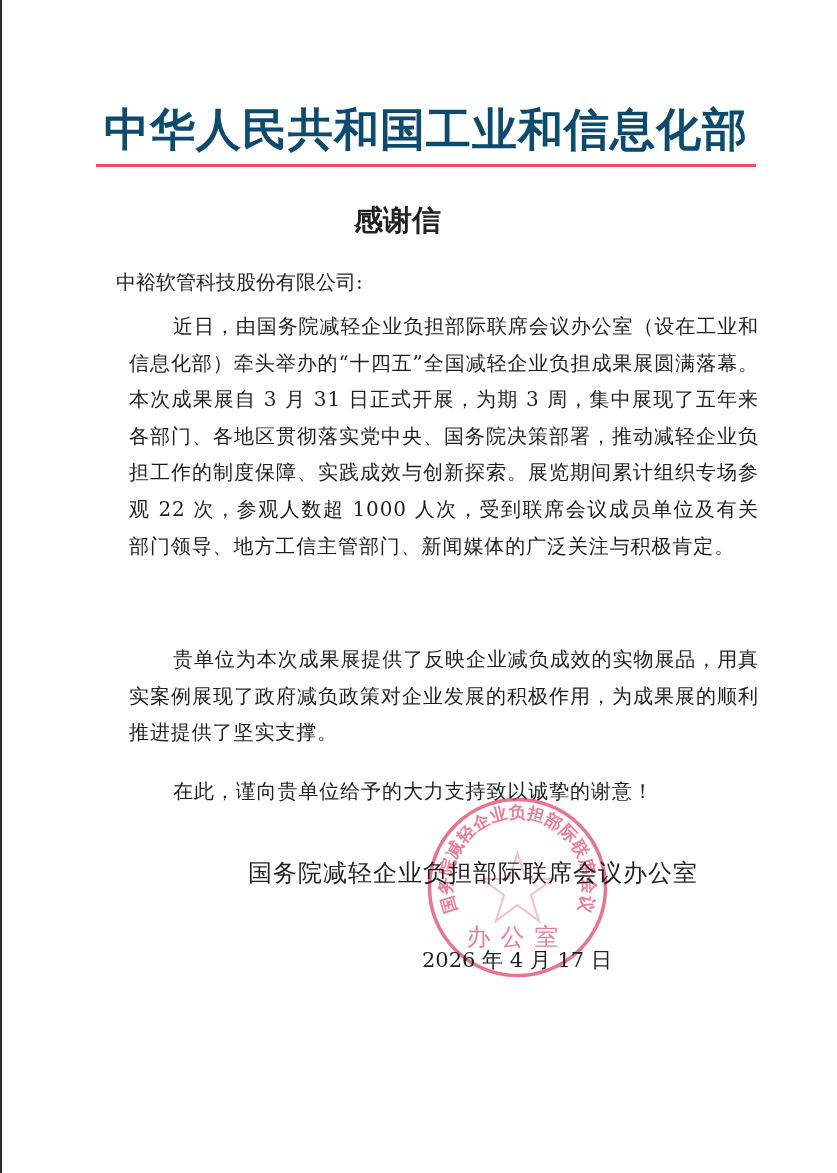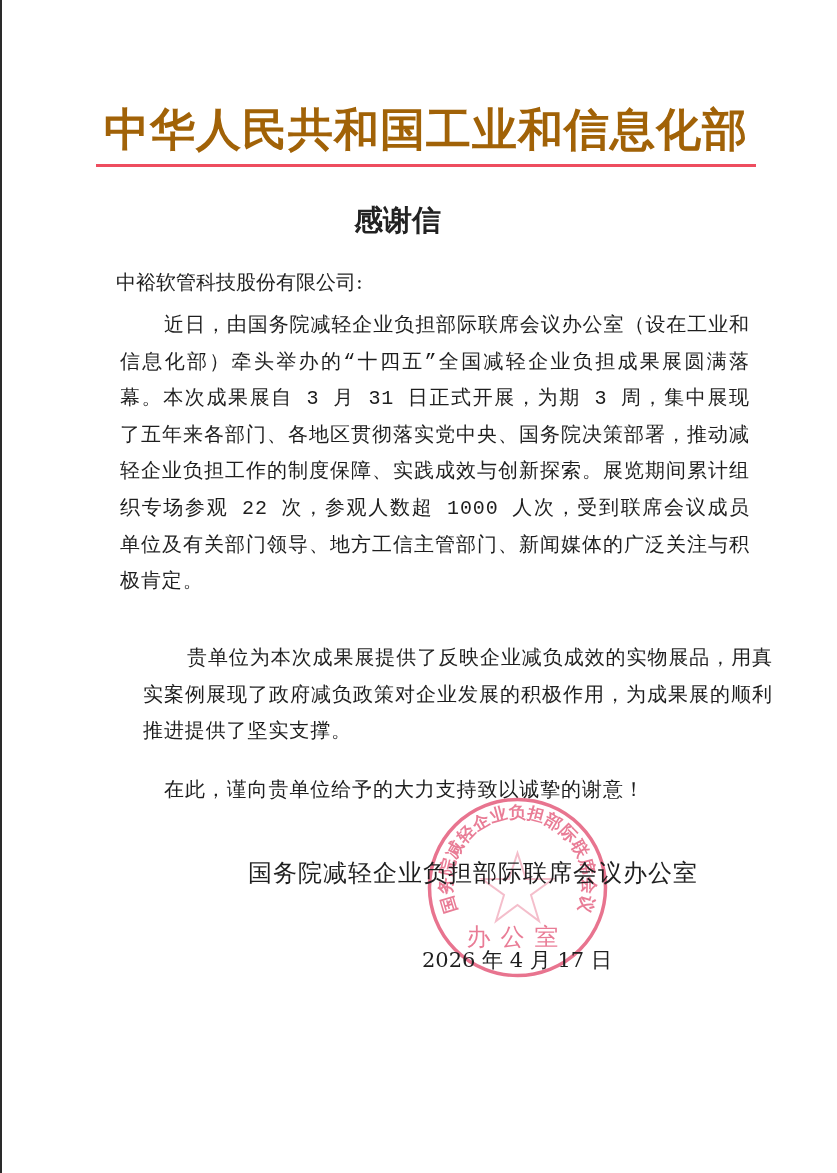--- a/index.html
+++ b/index.html
@@ -23,21 +23,21 @@
   }
   .letterhead {
     position: absolute;
     left: 96px; top: 100px;
     width: 660px;
     text-align: center;
     font-family: "DejaVu Serif", "Liberation Serif", serif;
     font-weight: bold;
     font-size: 45px;
     letter-spacing: 1px;
-    color: #a16207;
+    color: #0c4a6e;
     line-height: 60px;
     white-space: nowrap;
   }
   .red-rule {
     position: absolute;
     left: 96px; top: 164px;
     width: 660px; height: 3px;
     background: #ee4d5f;
   }
   .doc-title {
@@ -52,32 +52,31 @@
   }
   .salutation {
     position: absolute;
     left: 116px; top: 264px;
     font-size: 20px;
     line-height: 36px;
     white-space: nowrap;
   }
   .para {
     position: absolute;
-    left: 120px;
+    left: 129px;
     width: 630px;
     font-size: 20px;
     line-height: 36.6px;
     letter-spacing: 0.9px;
     text-indent: 44px;
     text-align: justify;
     word-break: break-all;
-    font-family: Liberation Mono, monospace;
   }
   .p1 { top: 308px; }
-  .p2 { top: 641px; margin-left: 23px; }
+  .p2 { top: 641px; }
   .p3 { top: 773px; }
   .signature {
     position: absolute;
     left: 248px; top: 855px;
     font-size: 24px;
     line-height: 36px;
     letter-spacing: 1px;
     white-space: nowrap;
   }
   .date {

